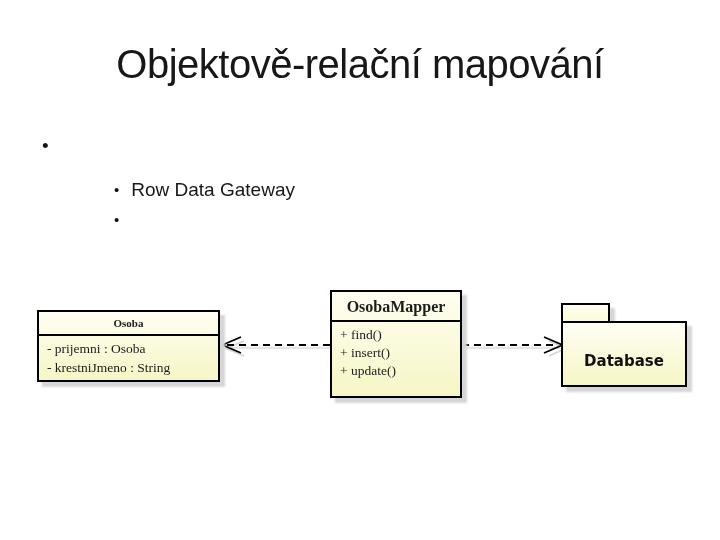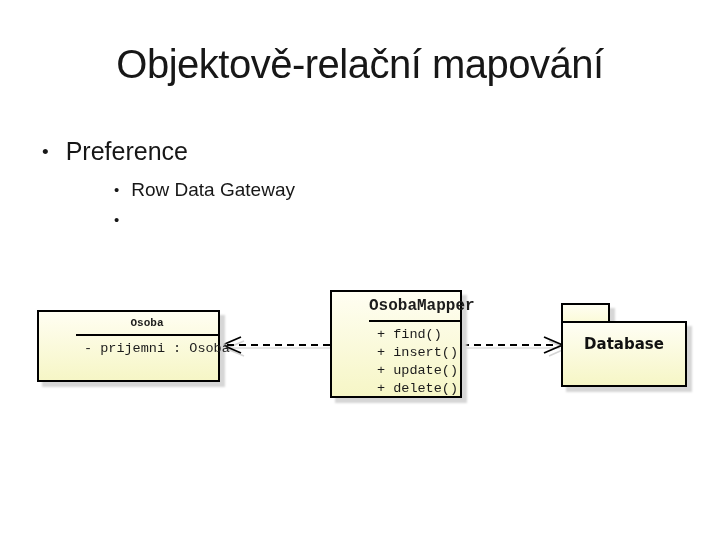--- a/index.html
+++ b/index.html
@@ -39,23 +39,22 @@
 
   
   .diagram-layer { position: absolute; inset: 0; }
   .arrow-svg { position: absolute; left: 0; top: 0; pointer-events: none; }
 
   .uml-box {
     position: absolute;
     border: 2px solid #000;
     background: linear-gradient(180deg, #fffef2 0%, #f6f6c6 100%);
     box-shadow: 5px 5px 2px #d6d6d6;
-    font-family: Liberation Mono, monospace;
+    font-family: Liberation Serif, serif;
     color: #1c1c1c;
-    padding-left: 37px;
   }
   .uml-class-osoba { left: 37px; top: 310px; width: 183px; height: 72px; }
   .uml-class-mapper { left: 330px; top: 290px; width: 132px; height: 108px; }
 
   .uml-title {
     text-align: center;
     font-weight: bold;
     border-bottom: 2px solid #000;
     font-size: 11px;
   }
@@ -77,37 +76,36 @@
     z-index: 1;
   }
   .pkg-body {
     position: absolute;
     left: 561px; top: 321px; width: 126px; height: 66px;
     border: 2px solid #000;
     background: linear-gradient(180deg, #fffef4 0%, #f6f6c6 100%);
     box-shadow: 5px 5px 2px #d6d6d6;
     z-index: 2;
     text-align: center;
-    padding-top: 12px;
+    padding-top: 29px;
     font-family: "DejaVu Sans", sans-serif;
     font-weight: bold;
     font-size: 15px;
     color: #111;
   }
 </style>
 </head>
 <body>
 
 <div class="slide">
 
   <h1 class="slide-title">Objektově-relační mapování</h1>
 
   <div class="bullet-row bullet-l1">
     <span class="dot">•</span>
-    <span>Preference</span>
   </div>
   <div class="bullet-row bullet-l2 row-a">
     <span class="dot">•</span>
     <span>Row Data Gateway</span>
   </div>
   <div class="bullet-row bullet-l2 row-b">
     <span class="dot">•</span>
   </div>
 
   <div class="diagram-layer">
@@ -129,30 +127,30 @@
       <g>
         <line x1="462" y1="345" x2="557" y2="345" stroke="#000" stroke-width="2" stroke-dasharray="7 5"></line>
         <path d="M 544 337 L 562.5 345 L 544 353" fill="none" stroke="#000" stroke-width="1.8"></path>
       </g>
     </svg>
 
     <div class="uml-box uml-class-osoba">
       <div class="uml-title">Osoba</div>
       <div class="uml-members">
         <div class="uml-member">- prijemni : Osoba</div>
+        <div class="uml-member">- krestniJmeno : String</div>
       </div>
     </div>
 
     <div class="uml-box uml-class-mapper">
       <div class="uml-title">OsobaMapper</div>
       <div class="uml-members">
         <div class="uml-member">+ find()</div>
         <div class="uml-member">+ insert()</div>
         <div class="uml-member">+ update()</div>
-        <div class="uml-member">+ delete()</div>
       </div>
     </div>
 
     <div class="pkg-tab"></div>
     <div class="pkg-body">
       <span>Database</span>
     </div>
 
   </div>
 </div>

